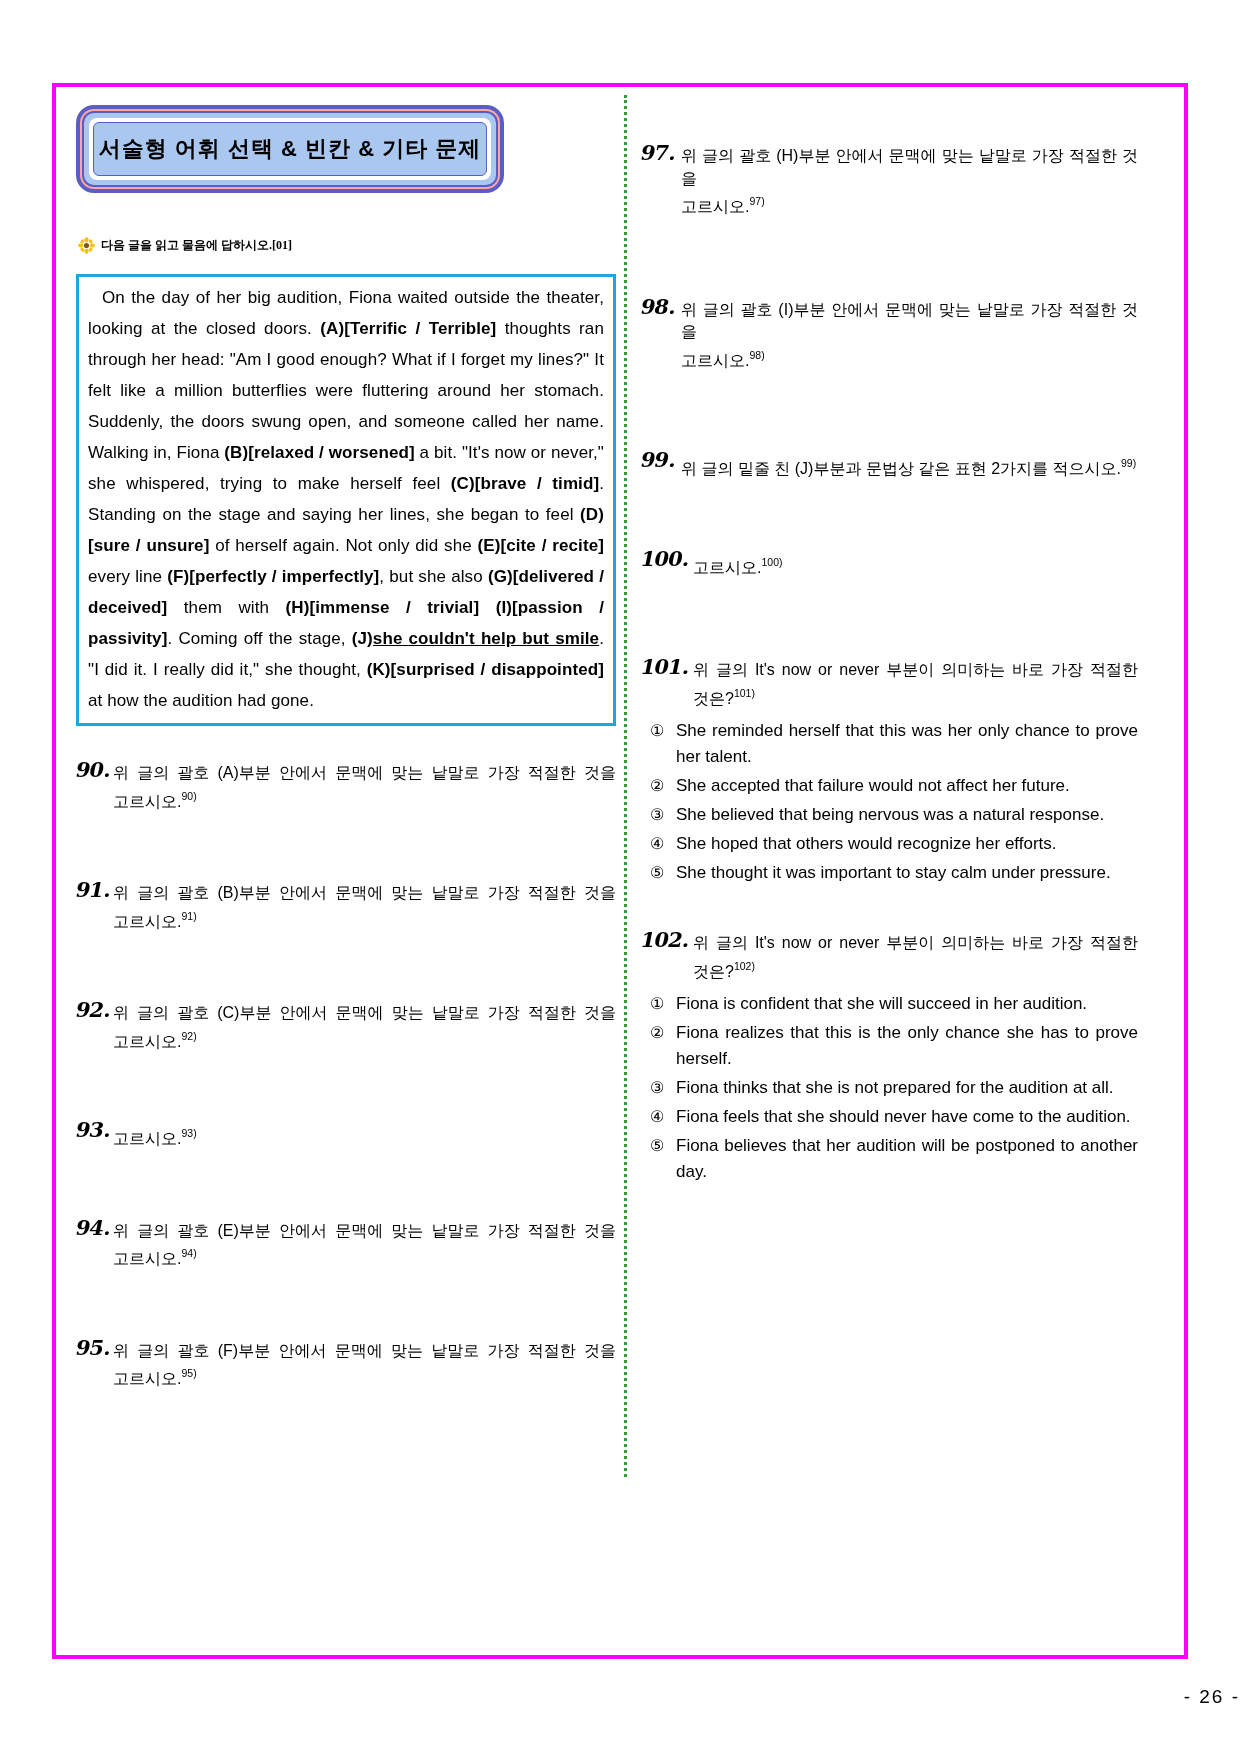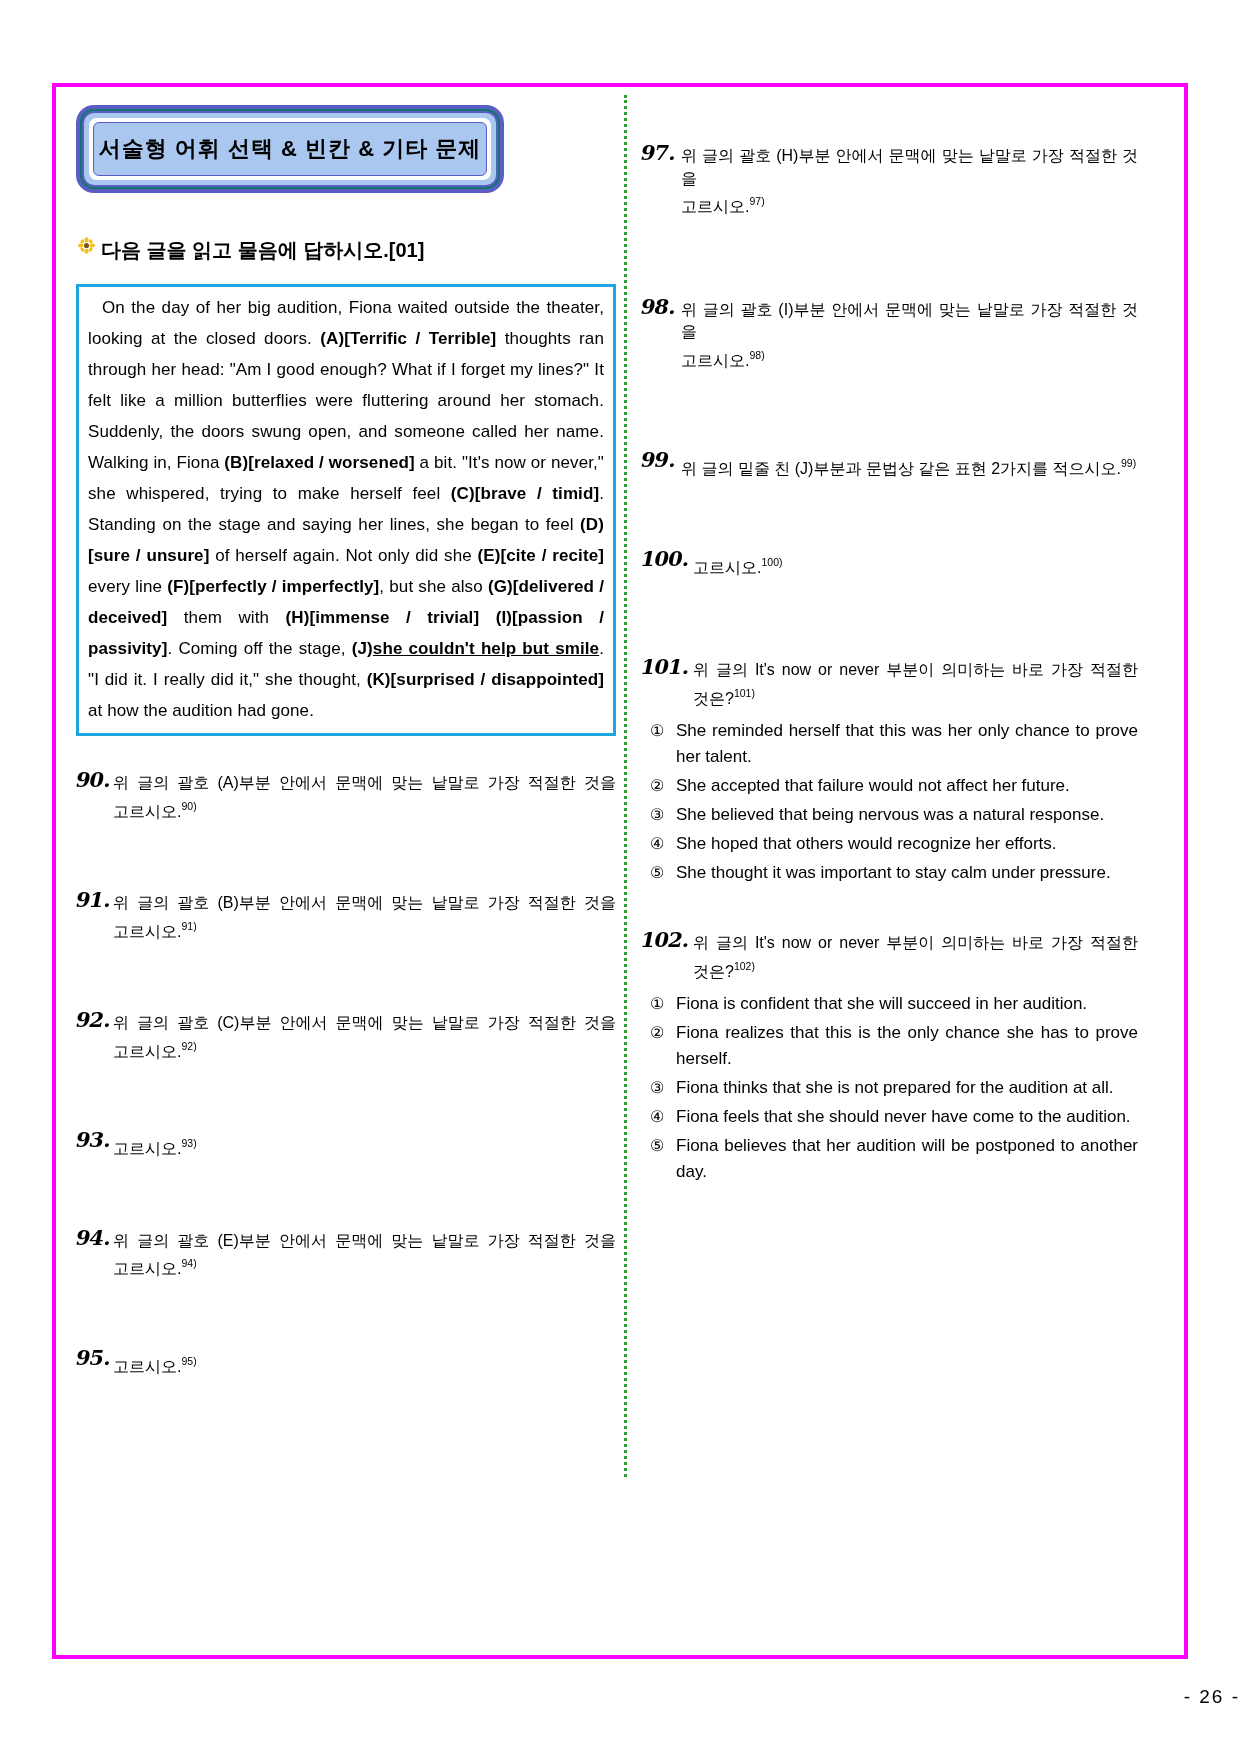--- a/index.html
+++ b/index.html
@@ -6,36 +6,36 @@
   .sheet{
     position:relative;width:1240px;height:1752px;background:#ffffff;
     font-family:"Liberation Sans",sans-serif;color:#000;overflow:hidden;
   }
   .border-frame{
     position:absolute;left:52px;top:83px;width:1128px;height:1568px;
     border:4px solid #ff00ff;
   }
   
   .tb1{background:#5a5ec2;border-radius:18px;padding:4px;width:420px;margin-bottom:44px;}
-  .tb2{background:#0f766e;border-radius:14px;padding:2px;}
+  .tb2{background:#fca5a5;border-radius:14px;padding:2px;}
   .tb3{background:#5a5ec2;border-radius:12px;padding:2px;}
   .tb4{background:#aac7ef;border-radius:10px;padding:5px;}
   .tb5{background:#ffffff;border-radius:8px;padding:4px;}
   .tb6{
     background:#aac7ef;border-radius:6px;border:1px solid #5a5ec2;
     text-align:center;font-weight:bold;font-size:22px;padding:11px 4px;
     letter-spacing:1px;
   }
   
   .col-left{position:absolute;left:20px;top:18px;width:540px;}
   .col-right{position:absolute;left:585px;top:8px;width:497px;padding-top:14px;}
   .divider{position:absolute;left:568px;top:8px;height:1382px;width:0;
     border-left:3px dotted #2f9e33;}
   
-  .instruction{font-weight:bold;font-size:20px;margin:0 0 20px 2px;display:flex;align-items:flex-start;gap:6px;}
+  .instruction{font-weight:bold;font-size:12px;margin:0 0 20px 2px;display:flex;align-items:flex-end;gap:6px;font-family:Liberation Serif, serif;}
   .flower{width:17px;height:17px;flex:0 0 auto;}
   
   .passage-box{
     border:3px solid #1fa6e0;padding:5px 9px 7px 9px;width:516px;
     font-size:17px;line-height:31px;text-align:justify;margin-bottom:36px;
     letter-spacing:.1px;
   }
   .passage-box .ind{display:inline-block;width:14px;}
   .seg-b{font-weight:bold;}
   .seg-bu{font-weight:bold;text-decoration:underline;}
@@ -125,20 +125,21 @@
             <span class="qnum">93.</span>
             <span class="qline2">고르시오.<sup class="fn">93)</sup></span>
           </div>
           <div class="question">
             <span class="qnum">94.</span>
             <span class="qline1">위 글의 괄호 (E)부분 안에서 문맥에 맞는 낱말로 가장 적절한 것을</span>
             <span class="qline2">고르시오.<sup class="fn">94)</sup></span>
           </div>
           <div class="question">
             <span class="qnum">95.</span>
+            <span class="qline1">위 글의 괄호 (F)부분 안에서 문맥에 맞는 낱말로 가장 적절한 것을</span>
             <span class="qline2">고르시오.<sup class="fn">95)</sup></span>
           </div>
         </div>
     </div>
 
     <div class="divider"></div>
 
     <div class="col-right" id="right-questions">
         <div class="question">
           <span class="qnum">97.</span>

